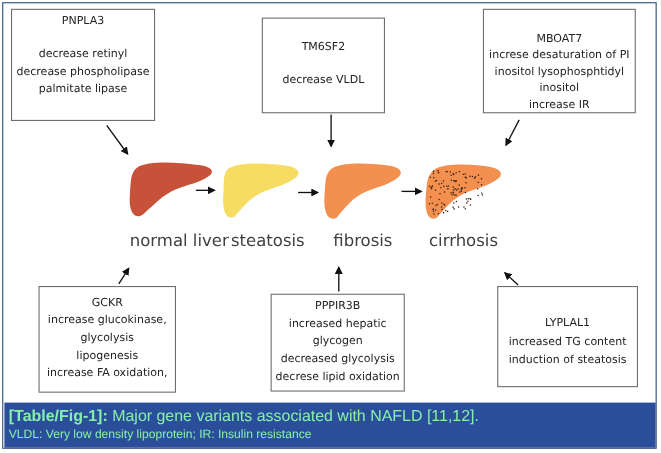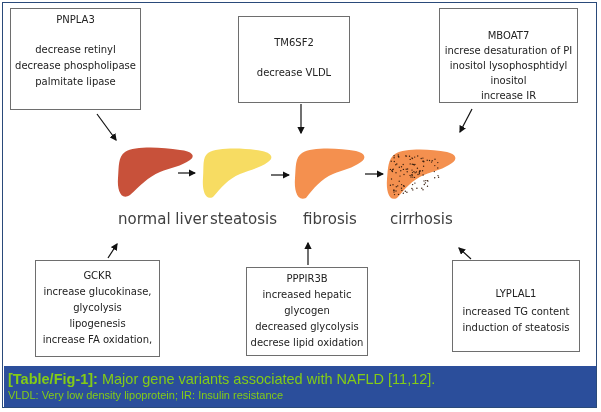--- a/index.html
+++ b/index.html
@@ -3,21 +3,21 @@
 <meta charset="utf-8">
 <style>
   html, body { margin: 0; padding: 0; background: #ffffff; }
   body { width: 601px; height: 412px; position: relative; overflow: hidden; font-family: "DejaVu Sans", sans-serif; }
   .frame { position: absolute; left: 2px; top: 2px; width: 595px; height: 406px; border: 1px solid #2a4a7a; box-sizing: border-box; background: #fff; }
   .box { position: absolute; background: #fff; border: 1.5px solid #6e6e6e; box-sizing: border-box; text-align: center; color: #222; font-size: 10px; line-height: 16px; }
   .box .title { display: block; }
   .box .line { display: block; }
   .stage-label { position: absolute; font-size: 15px; color: #404040; white-space: nowrap; }
   svg.diagram { position: absolute; left: 0; top: 0; }
-  .caption { position: absolute; left: 4px; top: 366px; width: 592px; height: 41px; background: #2b4e9b; color: #84cc16; box-sizing: border-box; padding: 4px 0 0 4px; font-family: "Liberation Sans", sans-serif; }
+  .caption { position: absolute; left: 4px; top: 366px; width: 592px; height: 41px; background: #2b4e9b; color: #86efac; box-sizing: border-box; padding: 4px 0 0 4px; font-family: "Liberation Sans", sans-serif; }
   .caption .c1 { font-size: 14.5px; line-height: 18px; }
   .caption .c1 b { font-weight: bold; }
   .caption .c2 { font-size: 11px; line-height: 15px; }
 </style>
 </head>
 <body>
 
 <div class="frame"></div>
 
 <div class="box" style="left:10px; top:8px; width:131px; height:102px; padding-top:3px;">

